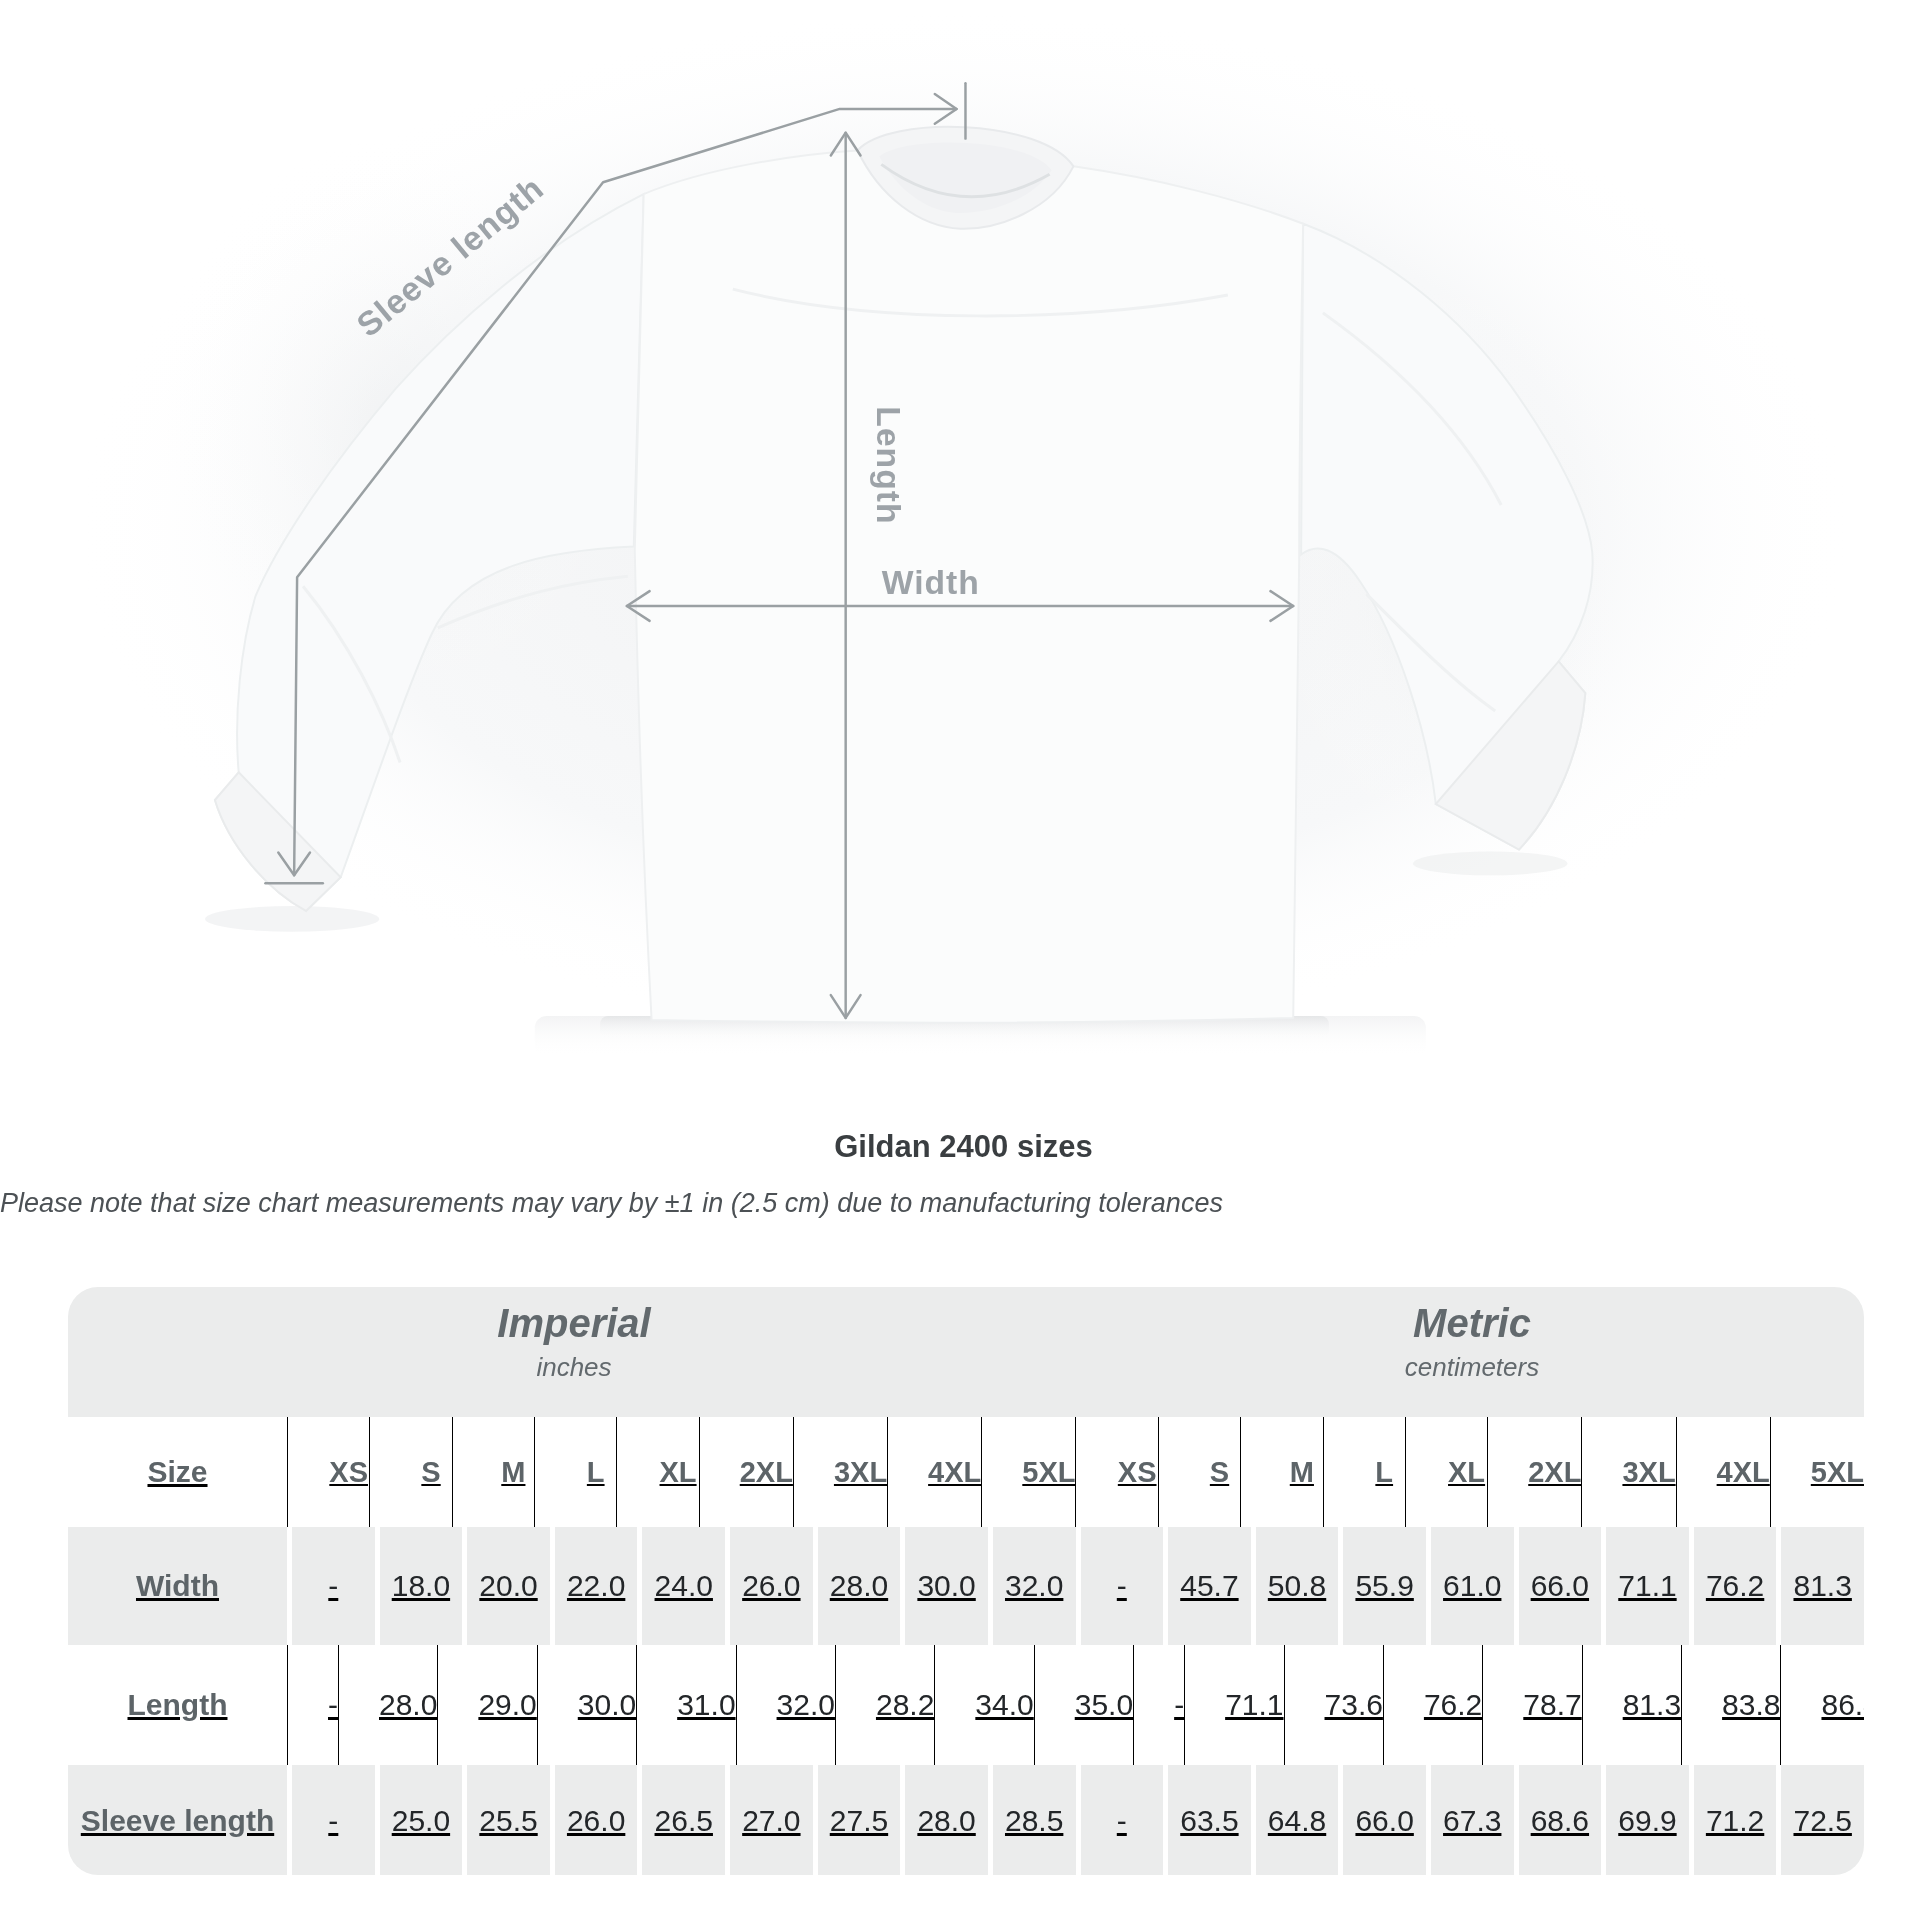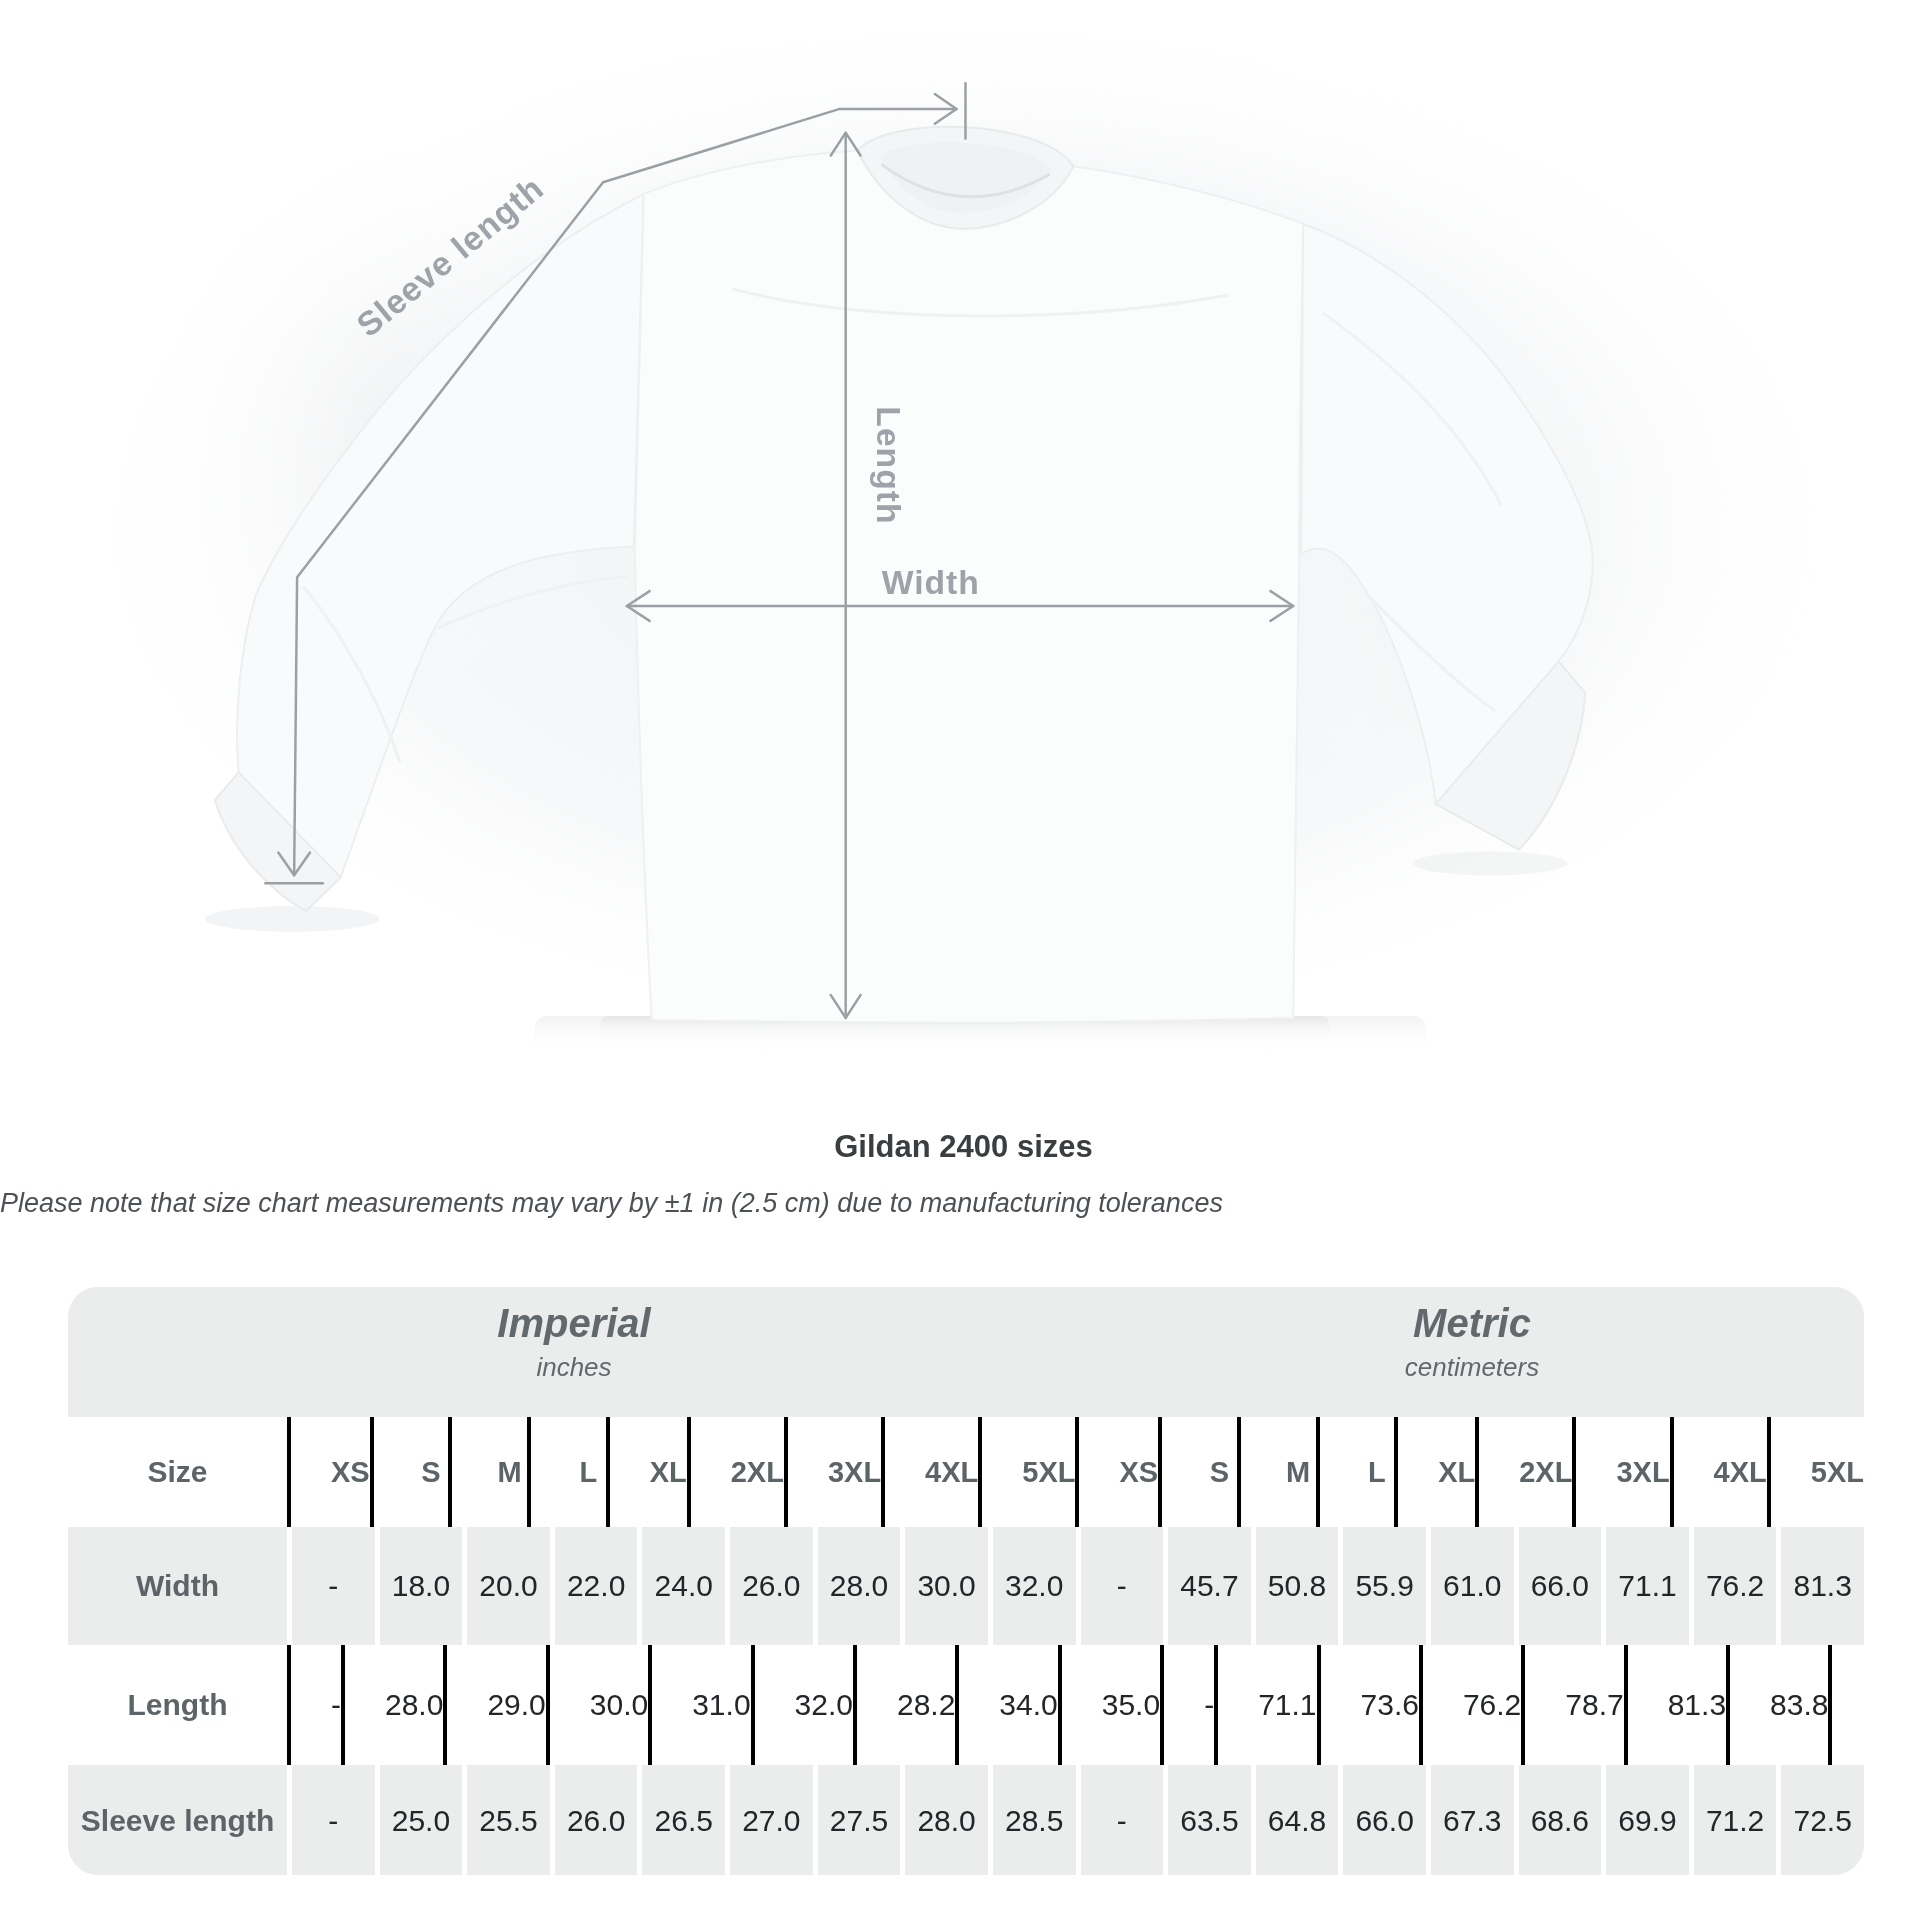--- a/index.html
+++ b/index.html
@@ -20,30 +20,30 @@
   .table-card{
     position:absolute;left:68px;top:1287px;width:1796px;height:588px;
     background:#ebecec;border-radius:30px;overflow:hidden;
   }
   .unit-band{position:absolute;left:0;top:0;width:1440px;height:130px;}
   .unit-group{position:absolute;top:0;height:130px;text-align:center;}
   .unit-group.imperial{left:0;width:1012px;}
   .unit-group.metric{left:1012px;width:784px;}
   .unit-name{margin-top:14px;font-size:40px;font-weight:bold;font-style:italic;color:#62696d;}
   .unit-sub{margin-top:6px;font-size:26px;font-style:italic;color:#62696d;}
-  .grid{position:absolute;left:0;top:130px;width:1796px;}
+  .grid{position:absolute;left:0;top:130px;width:1796px;text-decoration:underline;}
   .t-row{display:grid;grid-template-columns:219px repeat(18,1fr);}
   .t-row.row-white{background:#ffffff;}
   .t-row.row-gray{background:transparent;}
   .cell{
     display:flex;align-items:center;justify-content:center;
     font-size:30px;color:#232629;box-sizing:border-box;
   }
   .row-gray .cell + .cell{border-left:5px solid #ffffff;}
-  .row-white .cell + .cell{border-left:4px solid #000000;padding-left:40px;}
+  .row-white .cell + .cell{border-left:1px solid #000000;padding-left:40px;}
   .c-rowlabel{font-weight:bold;color:#5d6468;}
   .c-sizehead{font-weight:bold;font-size:29px;color:#5d6468;}
 </style>
 </head>
 <body>
 
 <div class="stage">
 
   <svg class="diagram" width="1927" height="1109" viewBox="0 0 1946 1120">
     <defs>

